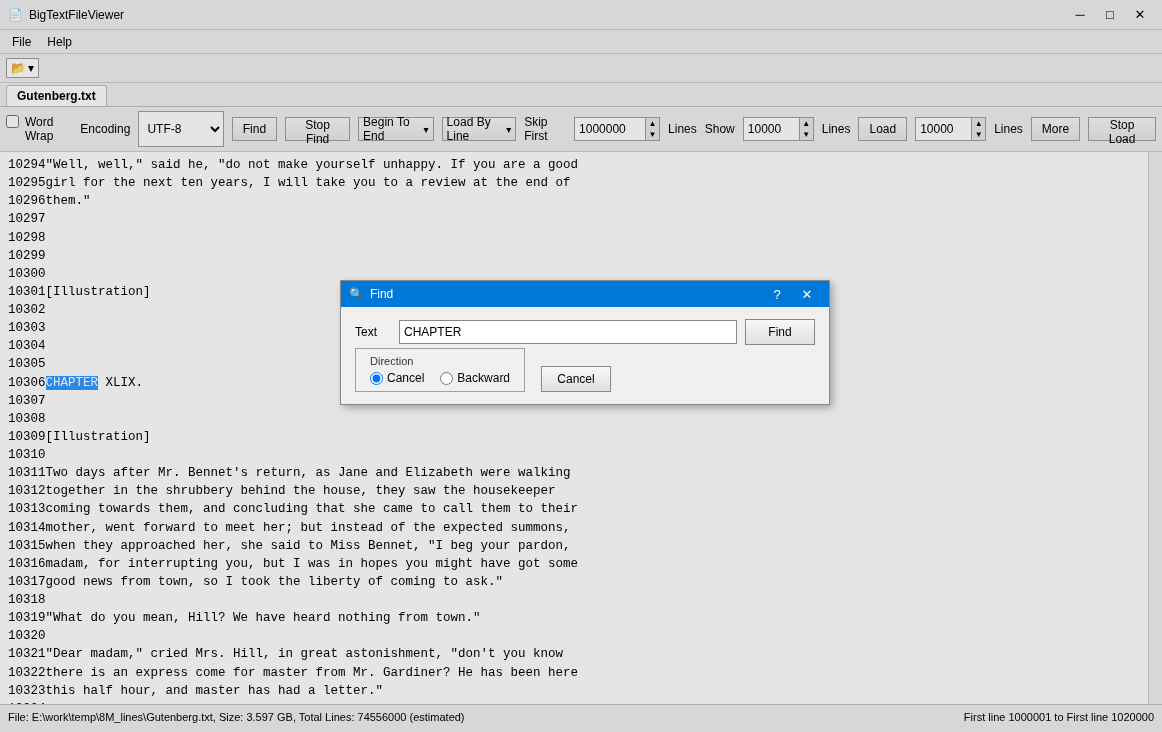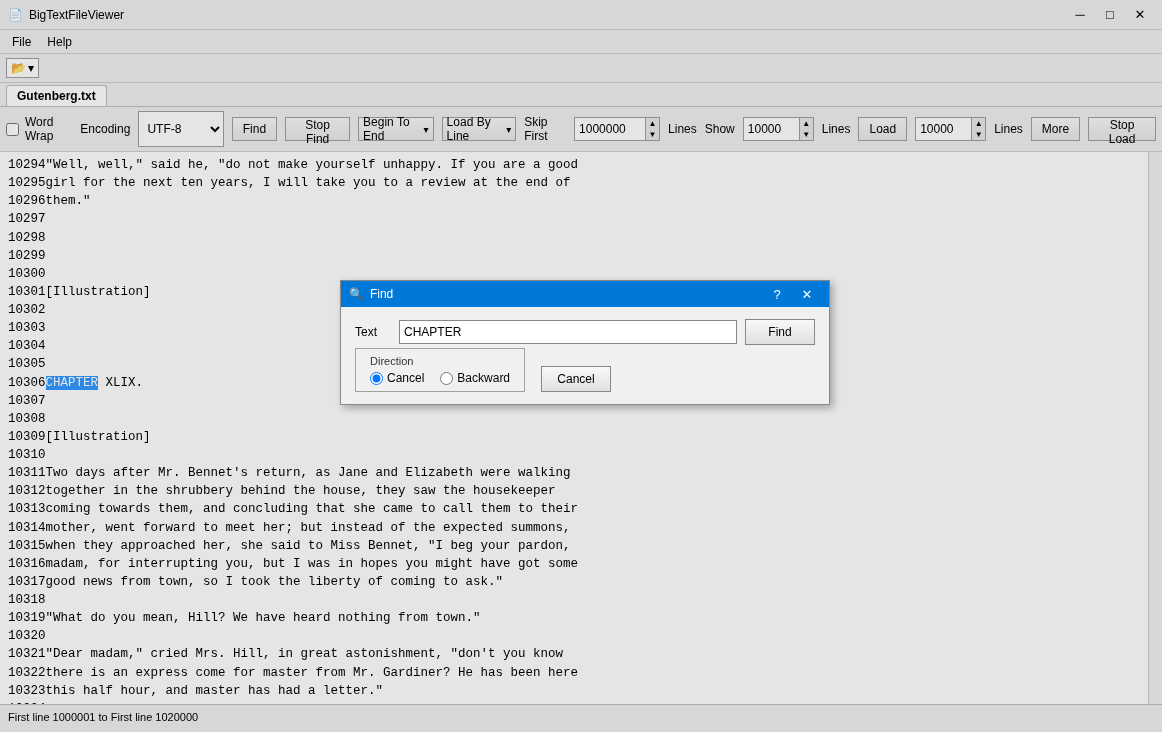--- a/index.html
+++ b/index.html
@@ -278,21 +278,21 @@
     <span>📂</span>
     <span>▾</span>
   </button>
 </div>
 
 <div id="tabbar">
   <div class="tab active">Gutenberg.txt</div>
 </div>
 
 <div id="controls">
-  <label style="display:flex;align-items:center;gap:4px;">
+  <label style="display:flex;align-items:flex-start;gap:4px;">
     <input type="checkbox" class="ctrl-checkbox" style="">
     <span>Word Wrap</span>
   </label>
 
   <span class="ctrl-label">Encoding</span>
   <select class="ctrl-select" style="width:100px;">
     <option>UTF-8</option>
   </select>
 
   <button class="ctrl-btn">Find</button>
@@ -377,20 +377,21 @@
 10321"Dear madam," cried Mrs. Hill, in great astonishment, "don't you know
 10322there is an express come for master from Mr. Gardiner? He has been here
 10323this half hour, and master has had a letter."
 10324
 10325Away ran the girls, too eager to get in to have time for speech. They
 </div>
   <div id="scrollbar-v"></div>
 </div>
 
 <div id="statusbar">
+  <span>File: E:\work\temp\8M_lines\Gutenberg.txt,  Size:  3.597 GB,  Total Lines: 74556000 (estimated)</span>
   <span>First line 1000001 to First line 1020000</span>
 </div>
 
 <div id="modal-overlay">
   <div id="find-dialog">
     <div id="find-titlebar">
       <div id="find-titlebar-left">
         <span>🔍</span>
         <span>Find</span>
       </div>

